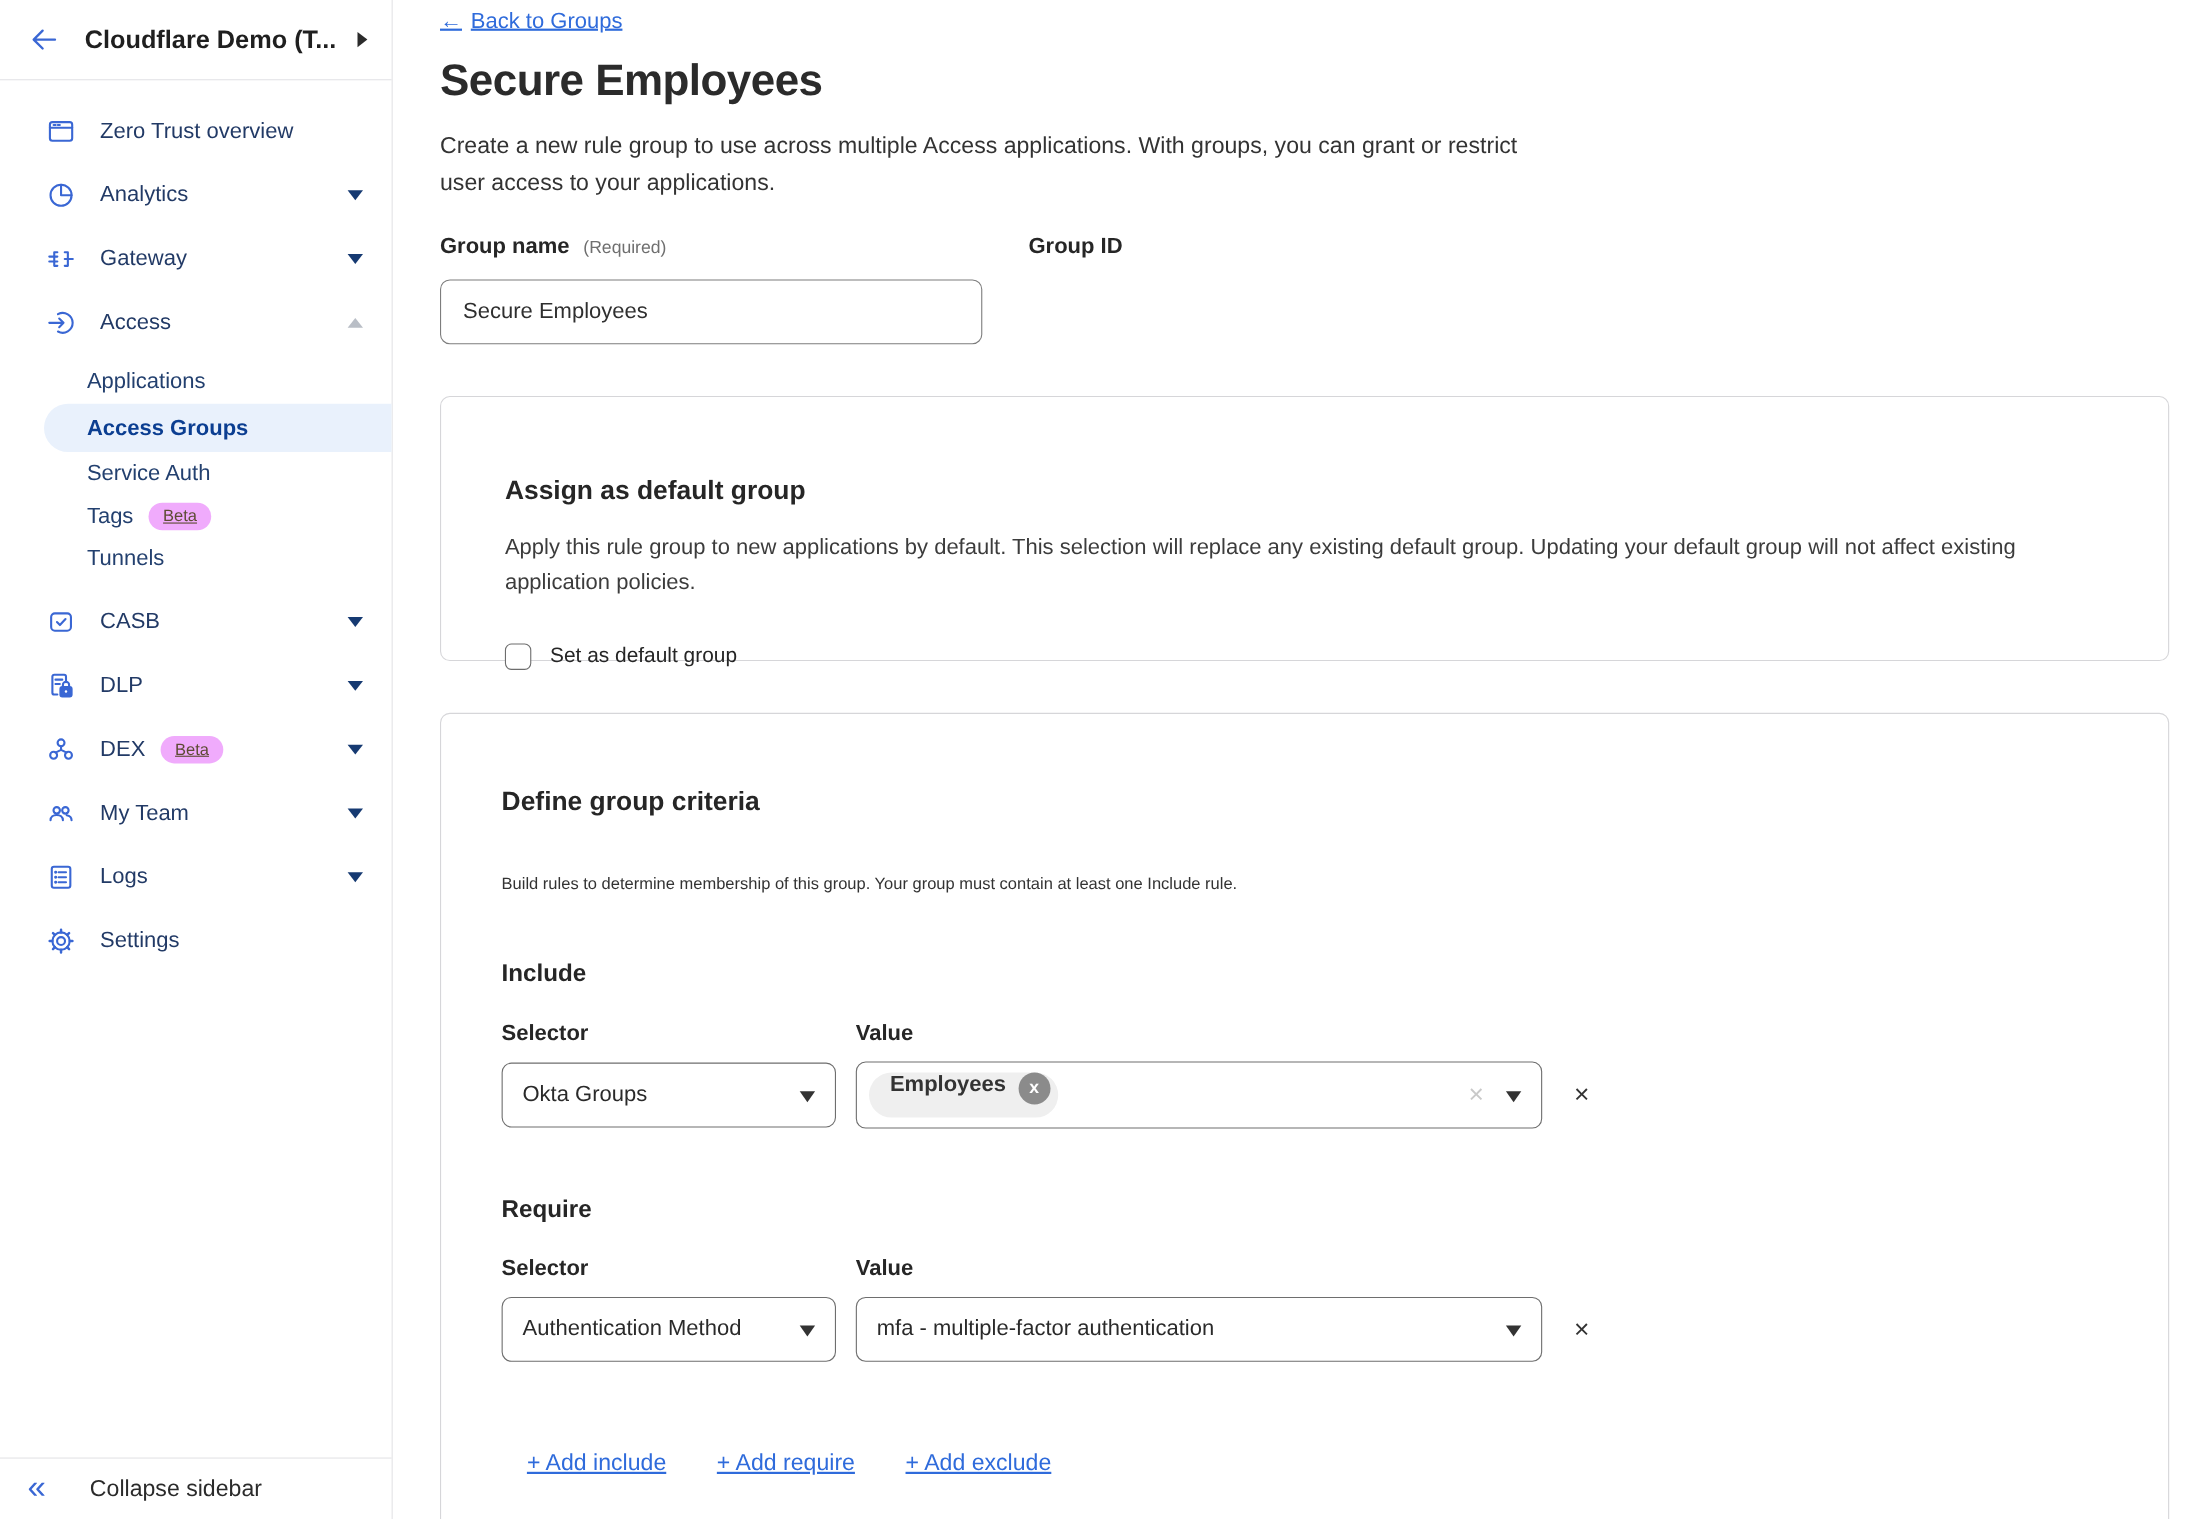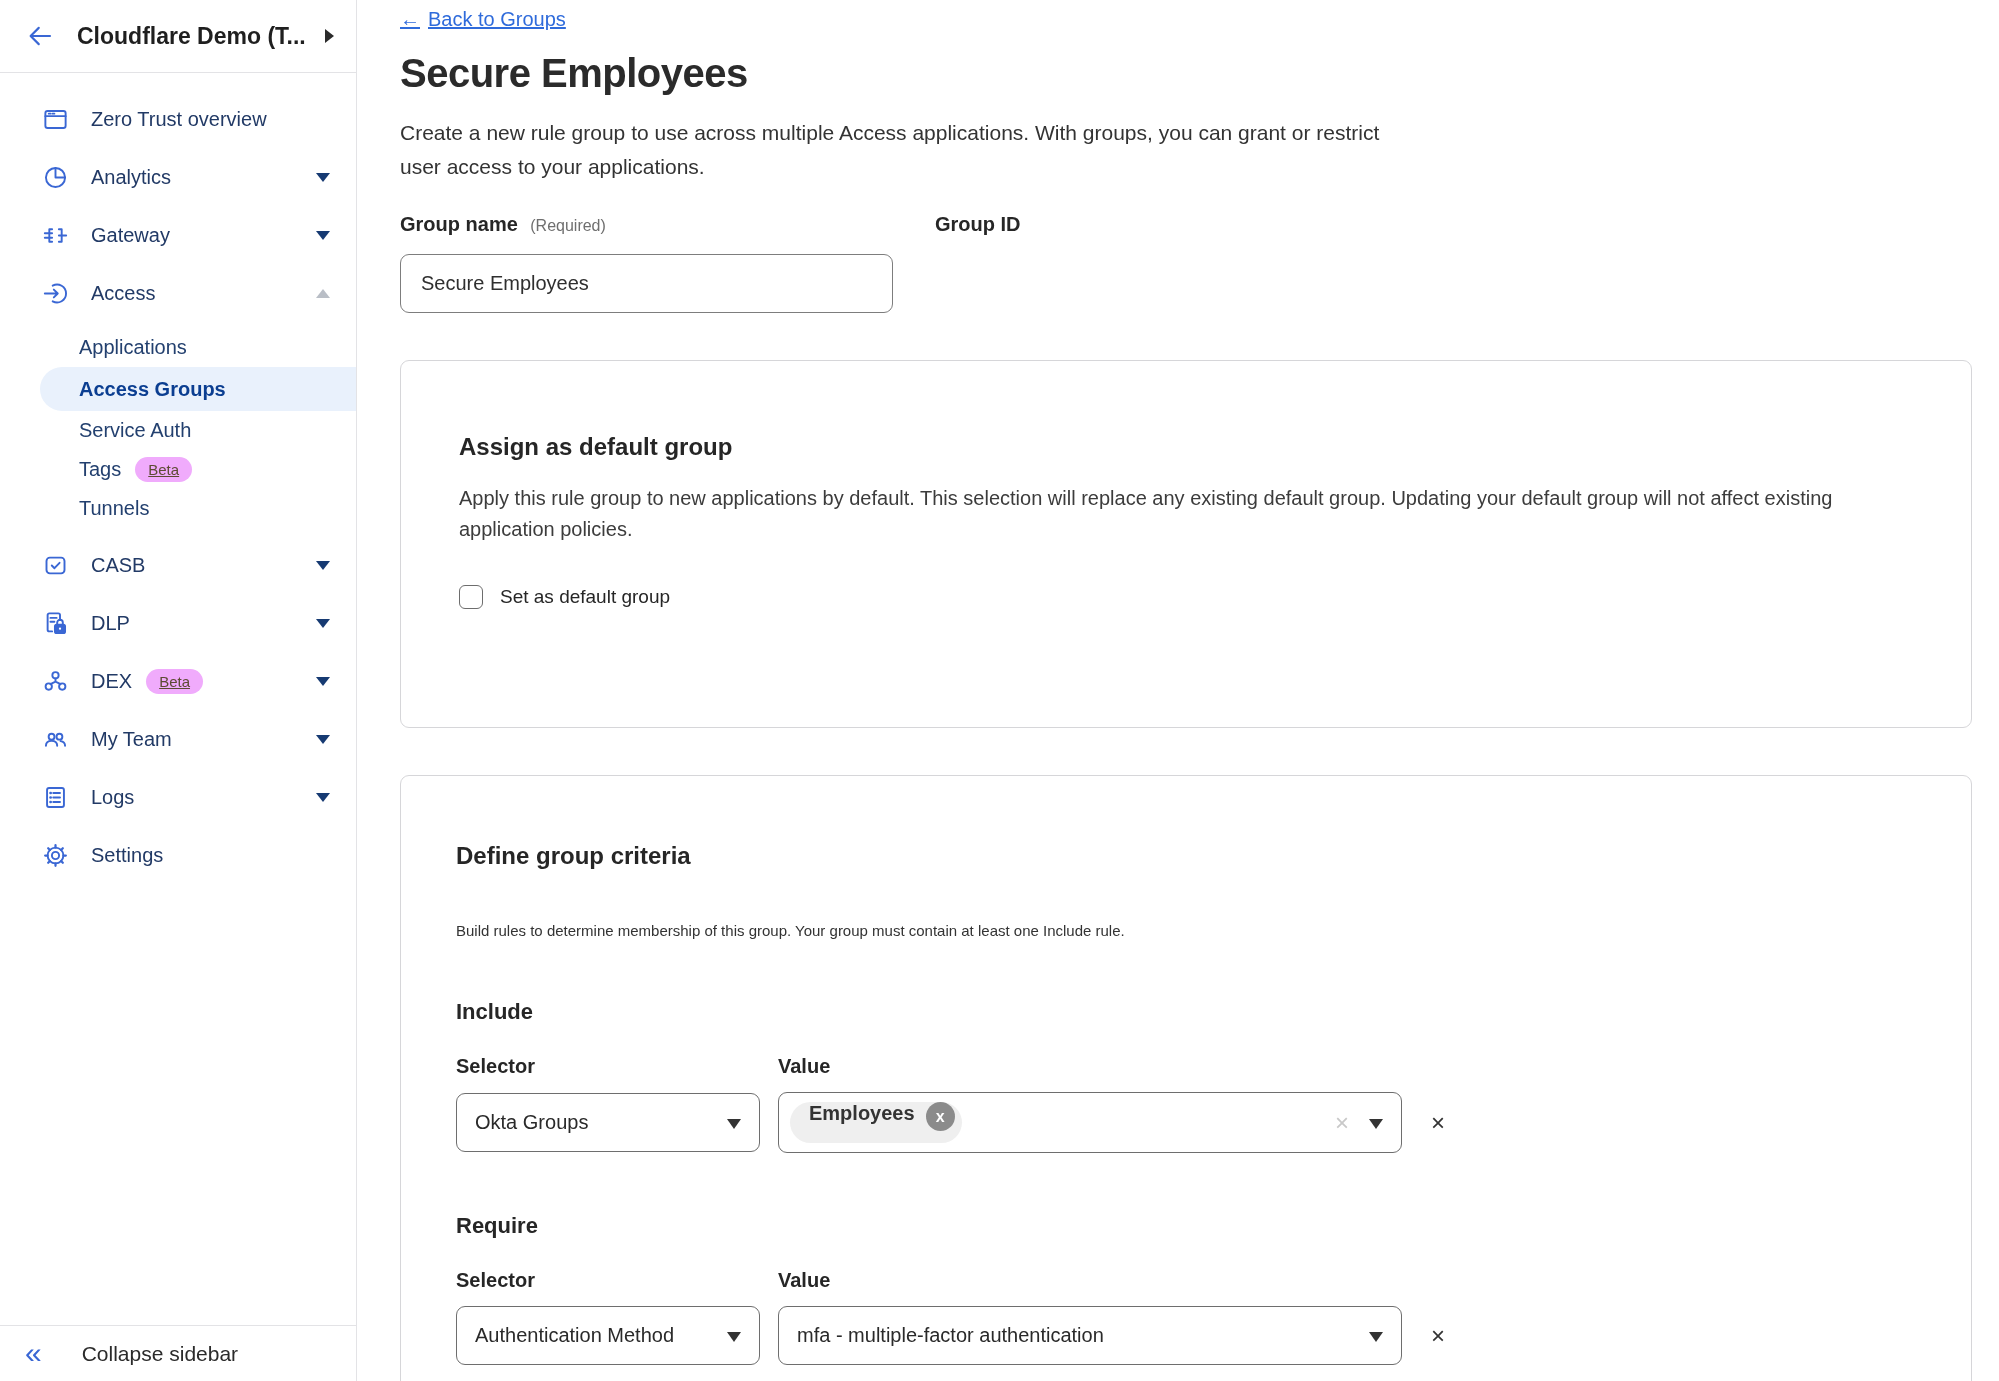--- a/index.html
+++ b/index.html
@@ -58,21 +58,21 @@
     border-radius:9px; padding:0 20px; font-size:20px; color:#2f2f2f;
     font-family:"Liberation Sans", sans-serif; outline:none; background:#fff; }
   .id-assembly { margin-top:18px; display:flex; height:59px; }
   .id-box { width:512px; background:#d8d8d8; border-radius:5px 0 0 5px; display:flex;
     align-items:center; padding:0 14px; font-family:"DejaVu Sans Mono", monospace;
     font-size:20px; color:#3b3b3b; white-space:nowrap; }
   .copy-btn { width:96px; background:#3f4142; color:#fff; border:none; border-radius:0 5px 5px 0;
     font-size:21px; font-family:"Liberation Sans", sans-serif; cursor:pointer; }
 
   .card { width:1572px; border:1px solid #d6d6d9; border-radius:9px; background:#fff; }
-  .card-default { margin-top:47px; height:368px; padding:72px 58px 0 58px; }
+  .card-default { margin-top:47px; height:241px; padding:72px 58px 0 58px; }
   .card-title { font-size:24px; font-weight:bold; color:#262626; }
   .card-desc { margin-top:22px; font-size:20px; line-height:1.55; color:#3c3c3c; }
   .checkbox-row { margin-top:40px; display:flex; align-items:center; gap:17px; cursor:pointer; }
   .checkbox { width:24px; height:24px; border:1.5px solid #6d6d6d; border-radius:6px; background:#fff; }
   .checkbox-label { font-size:19px; color:#262626;text-align:center; }
 
   .card-criteria { margin-top:47px; height:760px; padding:66px 58px 0 55px; }
   .criteria-desc { margin-top:52px; font-size:15px; color:#333; }
   .rule-heading { margin-top:60px; font-size:22px; font-weight:bold; color:#262626; }
   .rule-labels { display:flex; margin-top:30px; }

